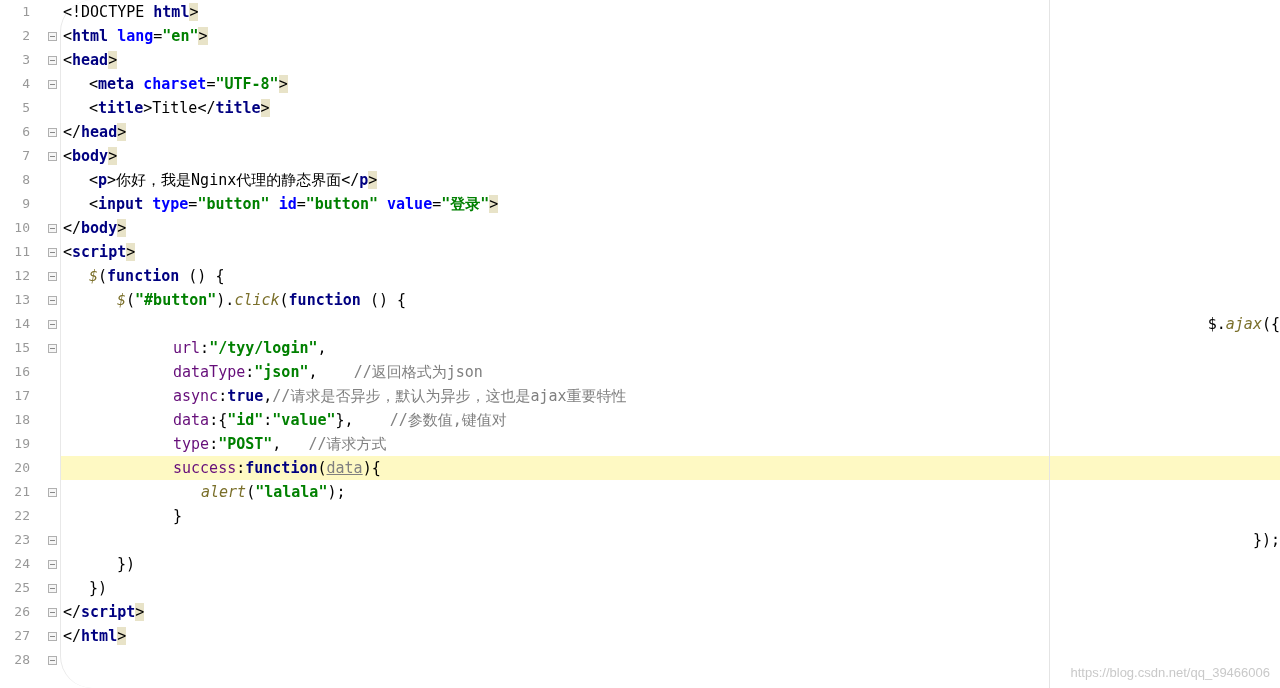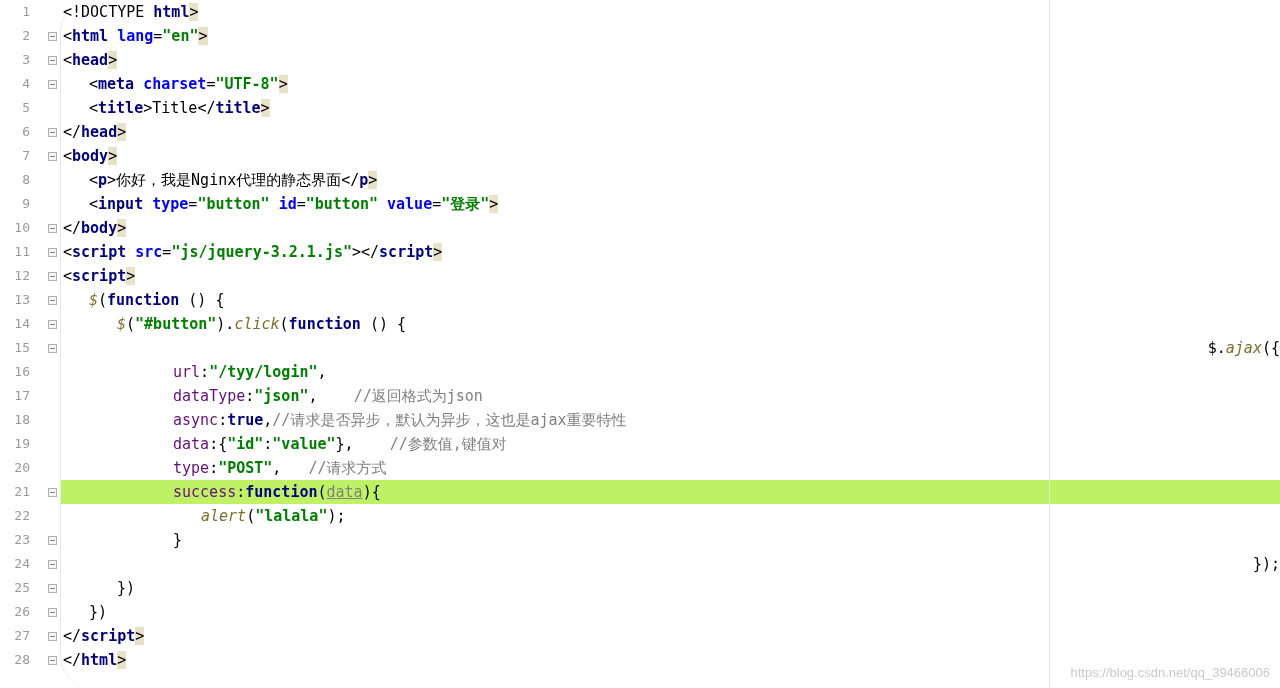--- a/index.html
+++ b/index.html
@@ -51,21 +51,21 @@
     position: relative;
     border-left: 1px solid #e8e8e8;
     border-radius: 32px;
   }
   .code-line {
     height: 24px; line-height: 24px;
     white-space: pre;
     padding-left: 2px;
   }
   .hl-line {
-    background: #bef264;
+    background: #fef9c3;
   }
   .right-border {
     position: absolute;
     top: 0; bottom: 0;
     left: 988px;
     width: 1px;
     background: #e4e4e4;
   }
   .watermark {
     position: absolute;
@@ -197,21 +197,20 @@
   <div class="code-line in0"><span class="c-plain">&lt;!</span><span class="c-plain">DOCTYPE </span><span class="c-kw">html</span><span class="c-plain c-bracket">&gt;</span></div>
       <div class="code-line in0"><span class="c-plain">&lt;</span><span class="c-kw">html </span><span class="c-attr">lang</span><span class="c-plain">=</span><span class="c-str">"en"</span><span class="c-plain c-bracket">&gt;</span></div>
       <div class="code-line in0"><span class="c-plain">&lt;</span><span class="c-kw">head</span><span class="c-plain c-bracket">&gt;</span></div>
       <div class="code-line in1"><span class="c-plain">&lt;</span><span class="c-kw">meta </span><span class="c-attr">charset</span><span class="c-plain">=</span><span class="c-str">"UTF-8"</span><span class="c-plain c-bracket">&gt;</span></div>
       <div class="code-line in1"><span class="c-plain">&lt;</span><span class="c-kw">title</span><span class="c-plain">&gt;</span><span class="c-title">Title</span><span class="c-plain">&lt;/</span><span class="c-kw">title</span><span class="c-plain c-bracket">&gt;</span></div>
       <div class="code-line in0"><span class="c-plain">&lt;/</span><span class="c-kw">head</span><span class="c-plain c-bracket">&gt;</span></div>
       <div class="code-line in0"><span class="c-plain">&lt;</span><span class="c-kw">body</span><span class="c-plain c-bracket">&gt;</span></div>
       <div class="code-line in1"><span class="c-plain">&lt;</span><span class="c-kw">p</span><span class="c-plain">&gt;</span><span class="c-plain">你好，我是Nginx代理的静态界面</span><span class="c-plain">&lt;/</span><span class="c-kw">p</span><span class="c-plain c-bracket">&gt;</span></div>
       <div class="code-line in1"><span class="c-plain">&lt;</span><span class="c-kw">input </span><span class="c-attr">type</span><span class="c-plain">=</span><span class="c-str">"button" </span><span class="c-attr">id</span><span class="c-plain">=</span><span class="c-str">"button" </span><span class="c-attr">value</span><span class="c-plain">=</span><span class="c-str">"登录"</span><span class="c-plain c-bracket">&gt;</span></div>
       <div class="code-line in0"><span class="c-plain">&lt;/</span><span class="c-kw">body</span><span class="c-plain c-bracket">&gt;</span></div>
-      <div class="code-line in0"><span class="c-plain">&lt;</span><span class="c-kw">script </span><span class="c-attr">src</span><span class="c-plain">=</span><span class="c-str">"js/jquery-3.2.1.js"</span><span class="c-plain">&gt;</span><span class="c-plain">&lt;/</span><span class="c-kw">script</span><span class="c-plain c-bracket">&gt;</span></div>
       <div class="code-line in0"><span class="c-plain">&lt;</span><span class="c-kw">script</span><span class="c-plain c-bracket">&gt;</span></div>
       <div class="code-line in1"><span class="c-fn">$</span><span class="c-plain">(</span><span class="c-kw">function </span><span class="c-plain">() {</span></div>
       <div class="code-line in2"><span class="c-fn">$</span><span class="c-plain">(</span><span class="c-str">"#button"</span><span class="c-plain">).</span><span class="c-fn">click</span><span class="c-plain">(</span><span class="c-kw">function </span><span class="c-plain">() {</span></div>
       <div class="code-line in3"><span class="c-plain">$.</span><span class="c-fn">ajax</span><span class="c-plain">({</span></div>
       <div class="code-line in4"><span class="c-ident">url</span><span class="c-plain">:</span><span class="c-str">"/tyy/login"</span><span class="c-plain">,</span></div>
       <div class="code-line in4"><span class="c-ident">dataType</span><span class="c-plain">:</span><span class="c-str">"json"</span><span class="c-plain">,    </span><span class="c-comment">//返回格式为json</span></div>
       <div class="code-line in4"><span class="c-ident">async</span><span class="c-plain">:</span><span class="c-bool">true</span><span class="c-plain">,</span><span class="c-comment">//请求是否异步，默认为异步，这也是ajax重要特性</span></div>
       <div class="code-line in4"><span class="c-ident">data</span><span class="c-plain">:{</span><span class="c-str">"id"</span><span class="c-plain">:</span><span class="c-str">"value"</span><span class="c-plain">},    </span><span class="c-comment">//参数值,键值对</span></div>
       <div class="code-line in4"><span class="c-ident">type</span><span class="c-plain">:</span><span class="c-str">"POST"</span><span class="c-plain">,   </span><span class="c-comment">//请求方式</span></div>
       <div class="code-line in4 hl-line"><span class="c-ident">success</span><span class="c-plain">:</span><span class="c-kw">function</span><span class="c-plain">(</span><span class="c-under">data</span><span class="c-plain">){</span></div>

